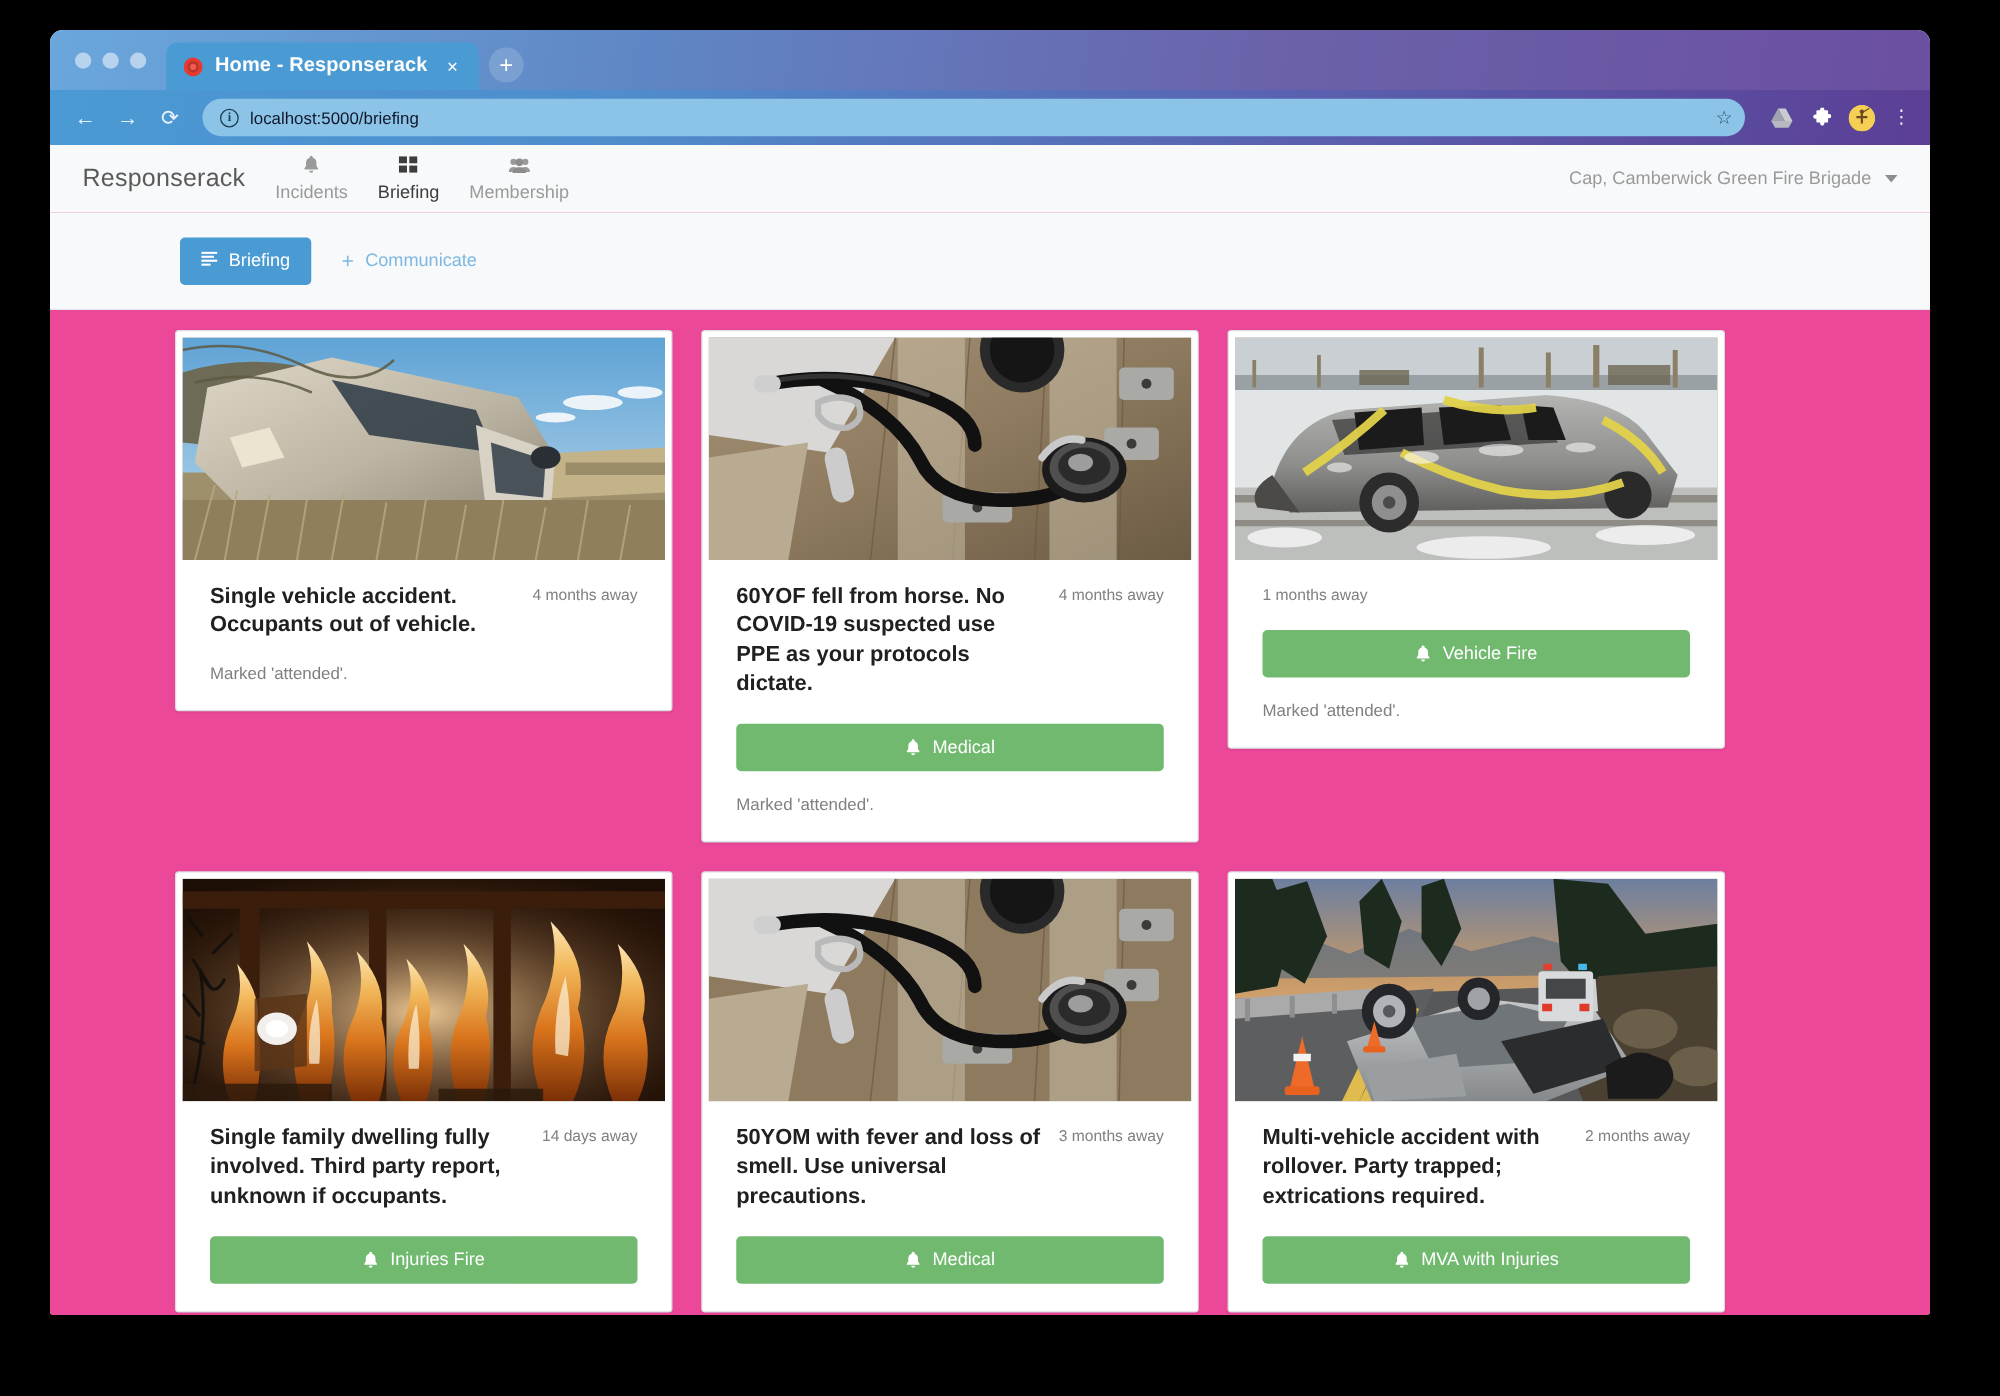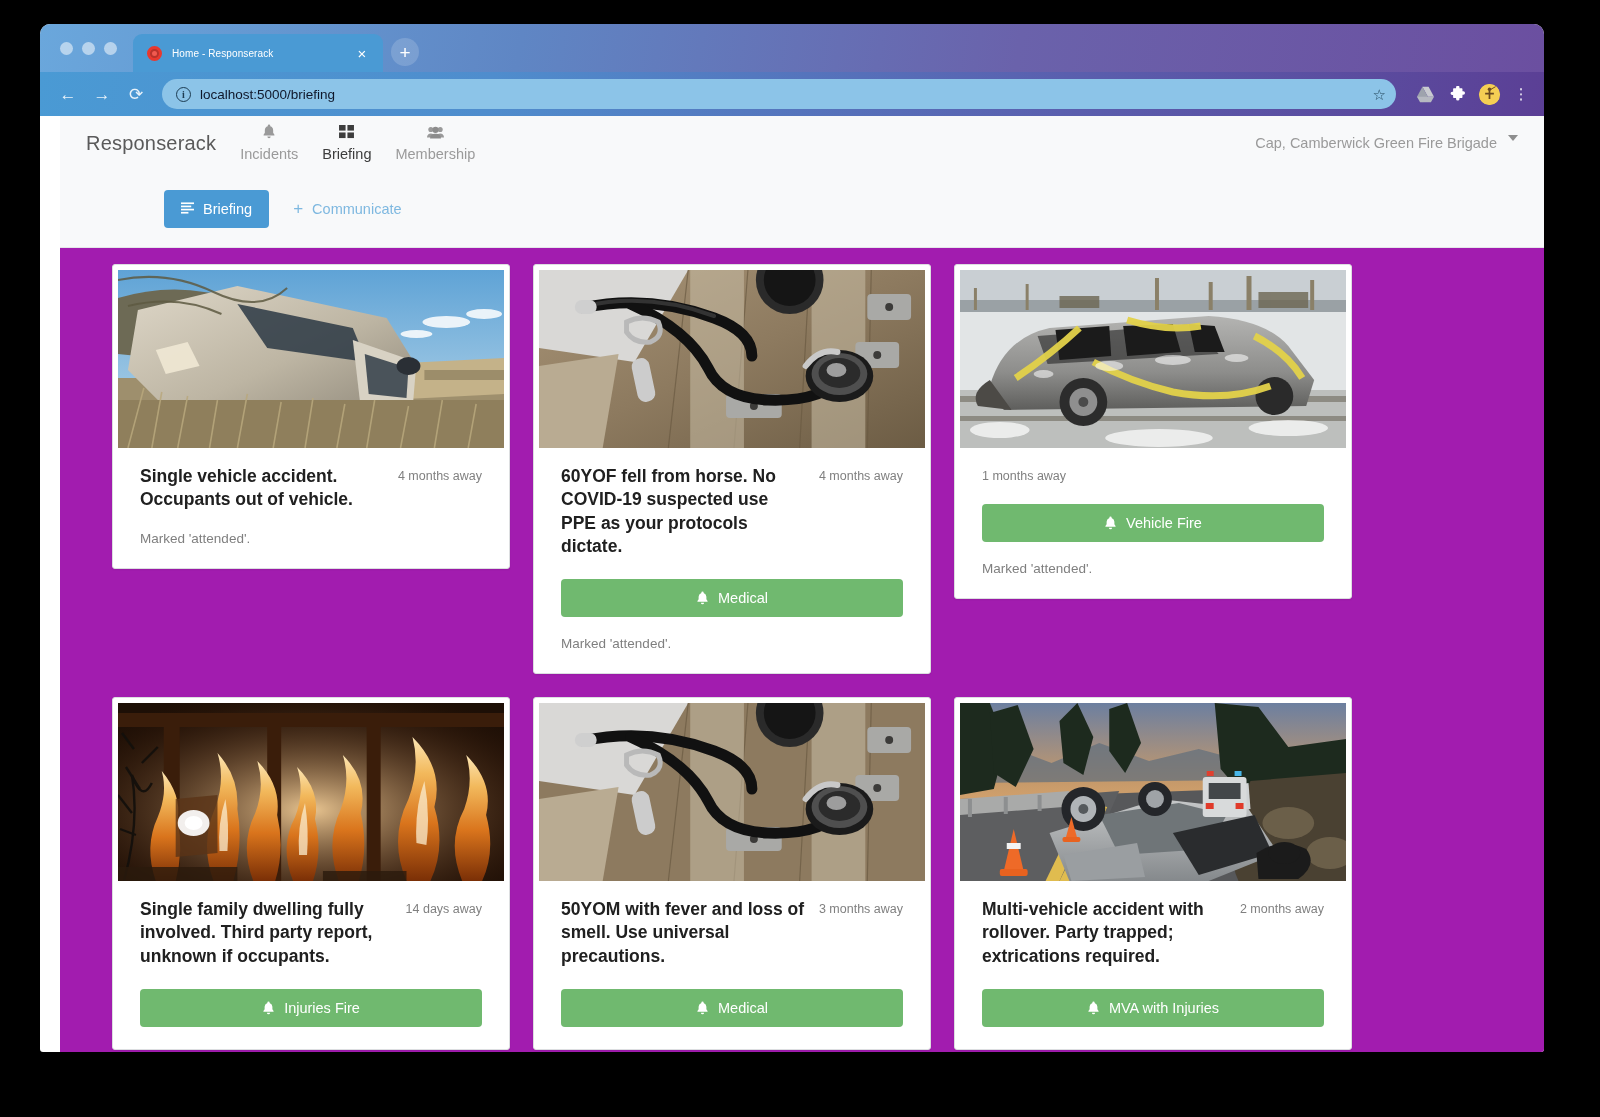--- a/index.html
+++ b/index.html
@@ -73,22 +73,22 @@
     border-radius: 50%;
     border: 3.5px solid #e8392f;
     background: #b8332b;
   }
   #tab-favicon .hub {
     position: absolute; left: 5px; top: 5px;
     width: 5px; height: 5px; border-radius: 50%;
     background: #f05a50;
   }
   #tab-title {
-    font-size: 10px;
-    font-weight: normal;
+    font-size: 16px;
+    font-weight: bold;
     white-space: nowrap;
     flex: 1;
     letter-spacing: 0.1px;
   }
   #tab-close {
     width: 18px; height: 18px;
     display: flex; align-items: center; justify-content: center;
     font-size: 15px; line-height: 1;
     color: #ffffff;
     font-family: "Liberation Sans", sans-serif;
@@ -168,23 +168,22 @@
     font-size: 15px;
     letter-spacing: 0;
     line-height: 0.7;
     text-align: center;
   }
 
   
   #viewport {
     position: relative;
     height: 936px;
-    background: #a21caf;
+    background: #ec4899;
     overflow: hidden;
-    margin-left: 20px;
   }
 
   
   #app-navbar {
     height: 54px;
     background: #f8f9fa;
     display: flex;
     align-items: center;
     padding: 0 26px 0 12px;
   }
@@ -202,21 +201,21 @@
     font-size: 14.5px;
     color: #9a9a9a;
     white-space: nowrap;
     flex-direction: column;
   }
   .navlink.active { color: #3d3d3d; }
   .navlink .ico { display: flex; align-items: center; justify-content: center; }
 
   #org-menu {
     margin-left: auto;
-    display: flex; align-items: flex-start; gap: 11px;
+    display: flex; align-items: center; gap: 11px;
     font-size: 14.5px;
     color: #9a9a9a;
     white-space: nowrap;
   }
   #org-caret {
     width: 0; height: 0;
     border-left: 5px solid transparent;
     border-right: 5px solid transparent;
     border-top: 6px solid #8e8e8e;
   }
@@ -247,21 +246,21 @@
     color: #7eb8e0;
     font-size: 14.5px;
     padding: 11px 14px;
     cursor: pointer;
   }
   #link-communicate .plus { font-size: 17px; line-height: 1; }
 
   
   #grid {
     position: relative;
-    padding: 16px 96px 0 52px;
+    padding: 16px 96px 0 100px;
     display: grid;
     grid-template-columns: repeat(3, 398px);
     column-gap: 32px;
     row-gap: 30px;
     align-items: start;
     justify-content: start;
     gap: 23px;
   }
 
   .card {

